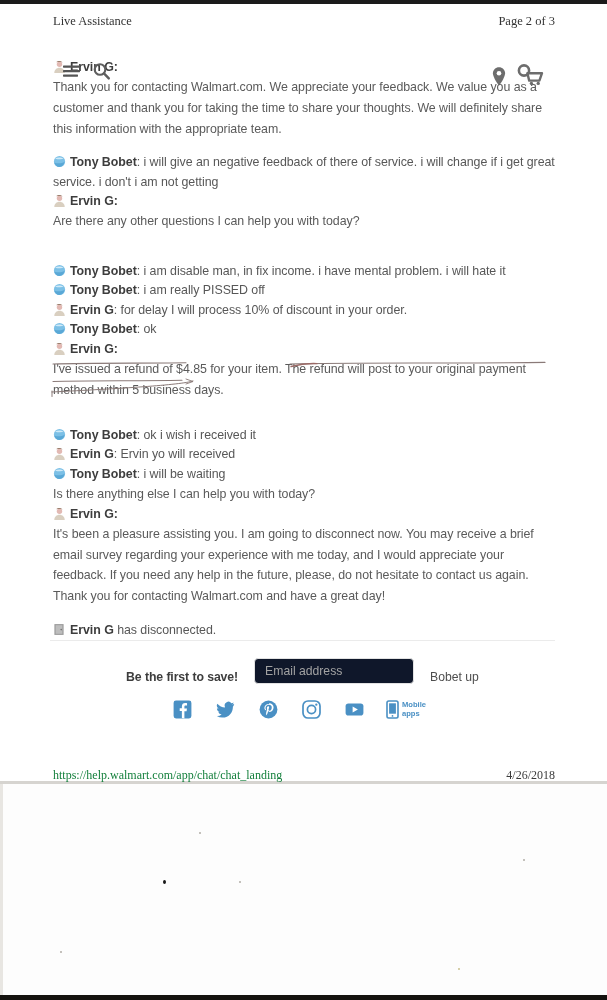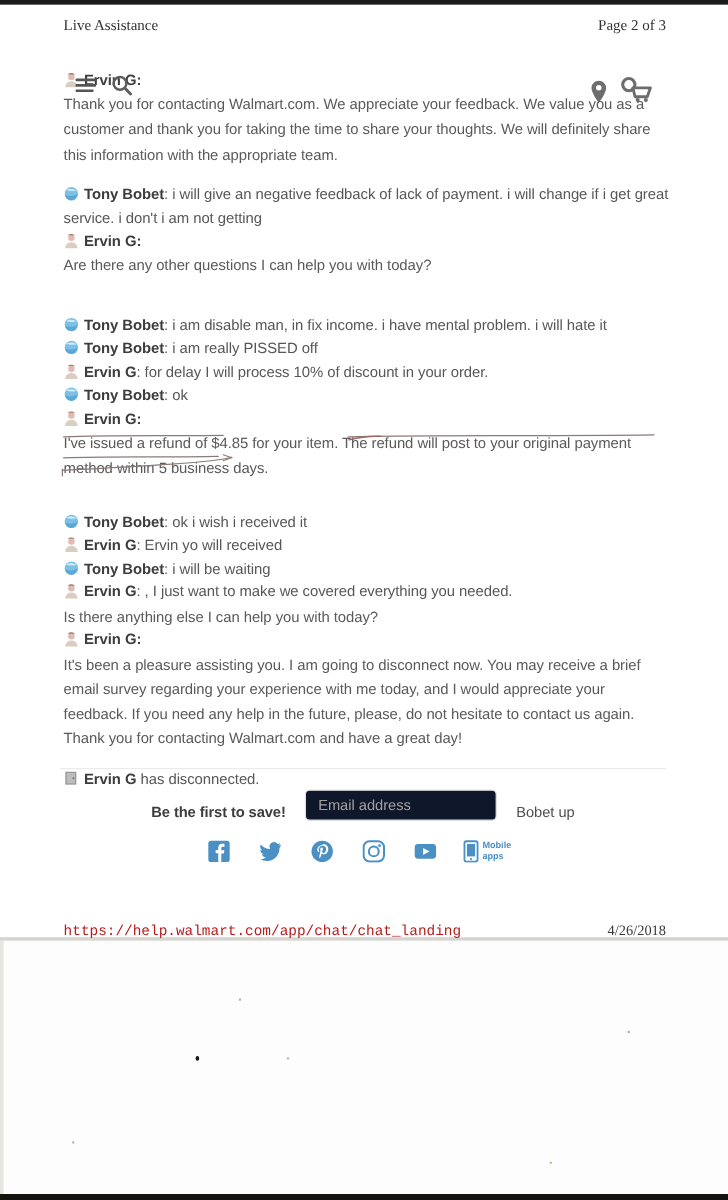--- a/index.html
+++ b/index.html
@@ -239,21 +239,21 @@
     top: 768px;
     left: 53px;
     width: 502px;
     display: flex;
     justify-content: space-between;
     align-items: baseline;
     font-family: "Liberation Serif", serif;
     font-size: 12px;
     color: #3a3a3a;
   }
-  #footer-url { text-decoration: none; color: #b91c1c; font-family: Liberation Mono, monospace; }
+  #footer-url { text-decoration: none; color: #15803d; }
 
   
   .speck { position: absolute; background: #b9b6b0; border-radius: 50%; }
 </style>
 </head>
 <body>
 
 <div id="scan-bed"></div>
 <div id="top-scan-edge"></div>
 <div id="page-sheet"></div>
@@ -305,21 +305,21 @@
 
   <div class="gap-md"></div>
 
   <div class="msg-line">
     <span class="avatar">
       <svg viewBox="0 0 13 13" width="13" height="13" aria-hidden="true">
         <circle cx="6.5" cy="6.5" r="5.6" fill="#7cc0e6"></circle>
         <path d="M2.1 3.4c2.4-1.4 6.4-1.3 8.6.4-2.3.7-6.2.6-8.6-.4z" fill="#cfeaf8"></path>
         <path d="M1.2 7.4c2.9 1.4 7.4 1.2 10.4-.6-.4 3-2.8 5.1-5.2 5.1-2.3 0-4.6-1.8-5.2-4.5z" fill="#5aa8d6"></path>
       </svg>
-    </span><span class="speaker">Tony Bobet</span><span>: i will give an negative feedback of lack of payment. i will change if i get great service. i don't i am not getting</span>
+    </span><span class="speaker">Tony Bobet</span><span>: i will give an negative feedback of there of service. i will change if i get great service. i don't i am not getting</span>
   </div>
 
   <div class="msg-line">
     <span class="avatar">
       <svg viewBox="0 0 13 13" width="13" height="13" aria-hidden="true">
         <circle cx="6.5" cy="4.2" r="2.7" fill="#e2b9b3"></circle>
         <path d="M1.3 13c0-3.1 2.3-5.2 5.2-5.2s5.2 2.1 5.2 5.2z" fill="#d9cfc0"></path>
         <path d="M3.2 2.2c1.1-1.6 5.2-1.9 6.3.3-.9-.5-4.3-.6-6.3-.3z" fill="#9c7f6e"></path>
       </svg>
     </span><span class="speaker">Ervin G:</span>
@@ -404,29 +404,20 @@
   <div class="msg-line">
     <span class="avatar">
       <svg viewBox="0 0 13 13" width="13" height="13" aria-hidden="true">
         <circle cx="6.5" cy="6.5" r="5.6" fill="#7cc0e6"></circle>
         <path d="M2.1 3.4c2.4-1.4 6.4-1.3 8.6.4-2.3.7-6.2.6-8.6-.4z" fill="#cfeaf8"></path>
         <path d="M1.2 7.4c2.9 1.4 7.4 1.2 10.4-.6-.4 3-2.8 5.1-5.2 5.1-2.3 0-4.6-1.8-5.2-4.5z" fill="#5aa8d6"></path>
       </svg>
     </span><span class="speaker">Tony Bobet</span><span>: i will be waiting</span>
   </div>
 
-  <div class="msg-line">
-    <span class="avatar">
-      <svg viewBox="0 0 13 13" width="13" height="13" aria-hidden="true">
-        <circle cx="6.5" cy="4.2" r="2.7" fill="#e2b9b3"></circle>
-        <path d="M1.3 13c0-3.1 2.3-5.2 5.2-5.2s5.2 2.1 5.2 5.2z" fill="#d9cfc0"></path>
-        <path d="M3.2 2.2c1.1-1.6 5.2-1.9 6.3.3-.9-.5-4.3-.6-6.3-.3z" fill="#9c7f6e"></path>
-      </svg>
-    </span><span class="speaker">Ervin G</span><span>: , I just want to make we covered everything you needed.</span>
-  </div>
 
   <div class="para">Is there anything else I can help you with today?</div>
 
   <div class="msg-line">
     <span class="avatar">
       <svg viewBox="0 0 13 13" width="13" height="13" aria-hidden="true">
         <circle cx="6.5" cy="4.2" r="2.7" fill="#e2b9b3"></circle>
         <path d="M1.3 13c0-3.1 2.3-5.2 5.2-5.2s5.2 2.1 5.2 5.2z" fill="#d9cfc0"></path>
         <path d="M3.2 2.2c1.1-1.6 5.2-1.9 6.3.3-.9-.5-4.3-.6-6.3-.3z" fill="#9c7f6e"></path>
       </svg>

